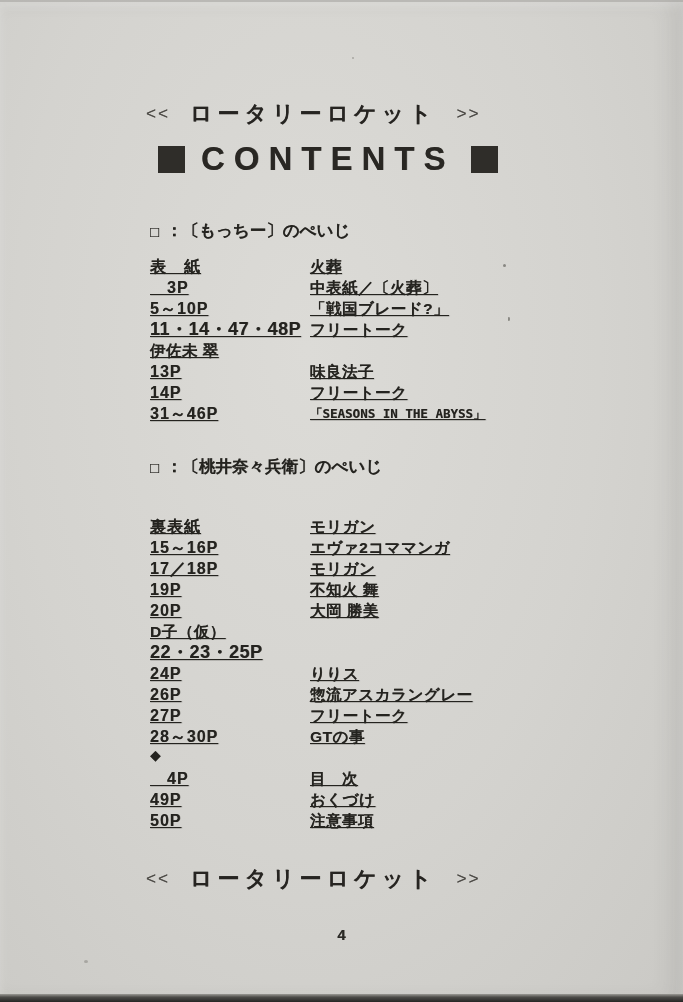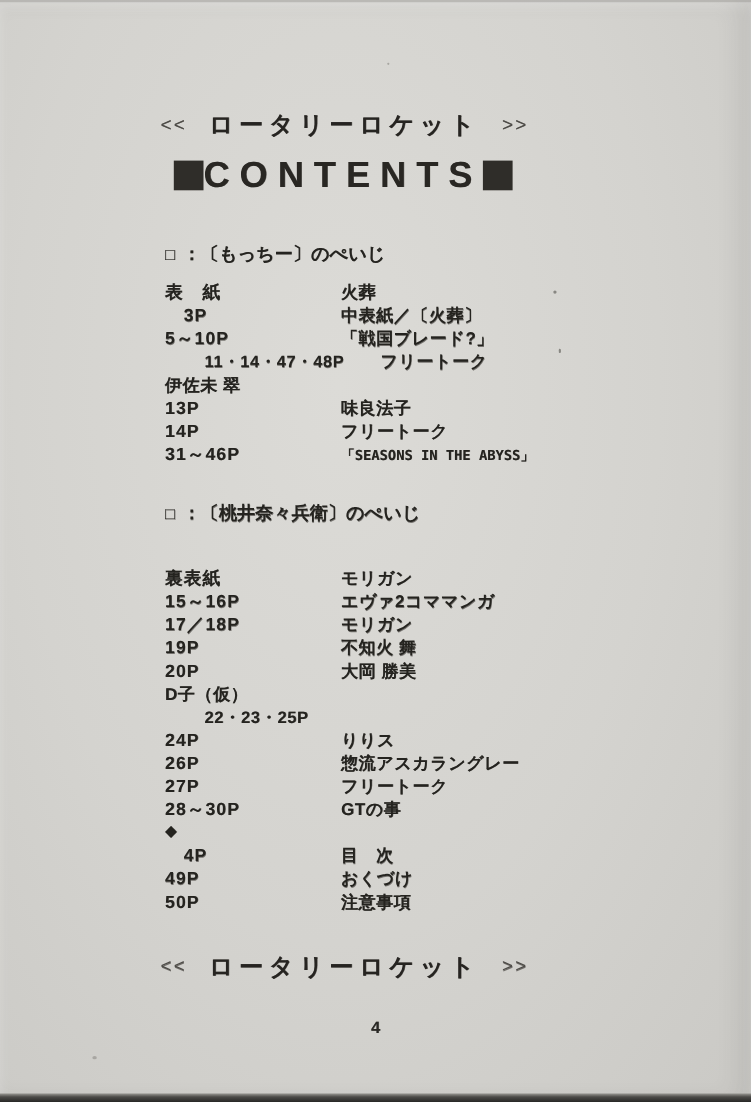--- a/index.html
+++ b/index.html
@@ -15,34 +15,34 @@
     color:#24231f;
   }
   .ink{ text-shadow:0.35px 0.35px 0.4px rgba(32,30,26,0.55); }
 
   
   .banner{ position:absolute; left:146px; display:flex; align-items:center; white-space:nowrap;}
   .banner .marks{ font-size:17px; font-weight:400; color:#4d4b47; letter-spacing:2px; }
   .banner .banner-title{ font-size:22px; font-weight:700; letter-spacing:5px; margin:0 20px; color:#262421;}
 
   
-  .contents{ position:absolute; left:158px; top:140px; display:flex; align-items:center; }
+  .contents{ position:absolute; left:158px; top:140px; display:flex; align-items:center; gap:16px;}
   .black-square{ width:27px; height:27px; background:#2f2d29; }
   .contents-title{ font-size:33px; font-weight:700; letter-spacing:9px; color:#292723; }
 
   
   .section-header{ position:absolute; left:150px; display:flex; align-items:center; gap:7px;
     font-size:16.5px; font-weight:700; white-space:nowrap;}
   .marker{ font-size:15px; font-weight:400; position:relative; top:0px;}
   .marker.diamond{ font-size:14px; font-weight:700;}
 
-  .toc{ position:absolute; left:150px; width:420px;}
+  .toc{ position:absolute; left:150px; width:420px;text-decoration:underline;}
   .row{ display:flex; line-height:21px; height:21px; white-space:nowrap;}
   .col-pages{ flex:none; width:160px; font-size:16px; font-weight:700; letter-spacing:1px;}
-  .col-pages.small{ font-size:15px; letter-spacing:0.5px;margin-left:36px;}
+  .col-pages.small{ font-size:18px; letter-spacing:0.5px;}
   .col-title{ flex:1; font-size:15.5px; font-weight:700; letter-spacing:0.5px;}
   .col-title.latin{ font-family:"DejaVu Sans Mono","Liberation Mono",monospace; font-size:12.5px; letter-spacing:0;}
 
   
   .page-number{ position:absolute; left:0; right:0; top:926px; text-align:center;
     font-size:15px; font-weight:700; color:#2a2925;}
 
   
   .edge-top{ position:absolute; left:0; top:0; width:100%; height:2px; background:rgba(150,149,144,0.45);}
   .edge-bottom{ position:absolute; left:0; bottom:0; width:100%; height:8px;

